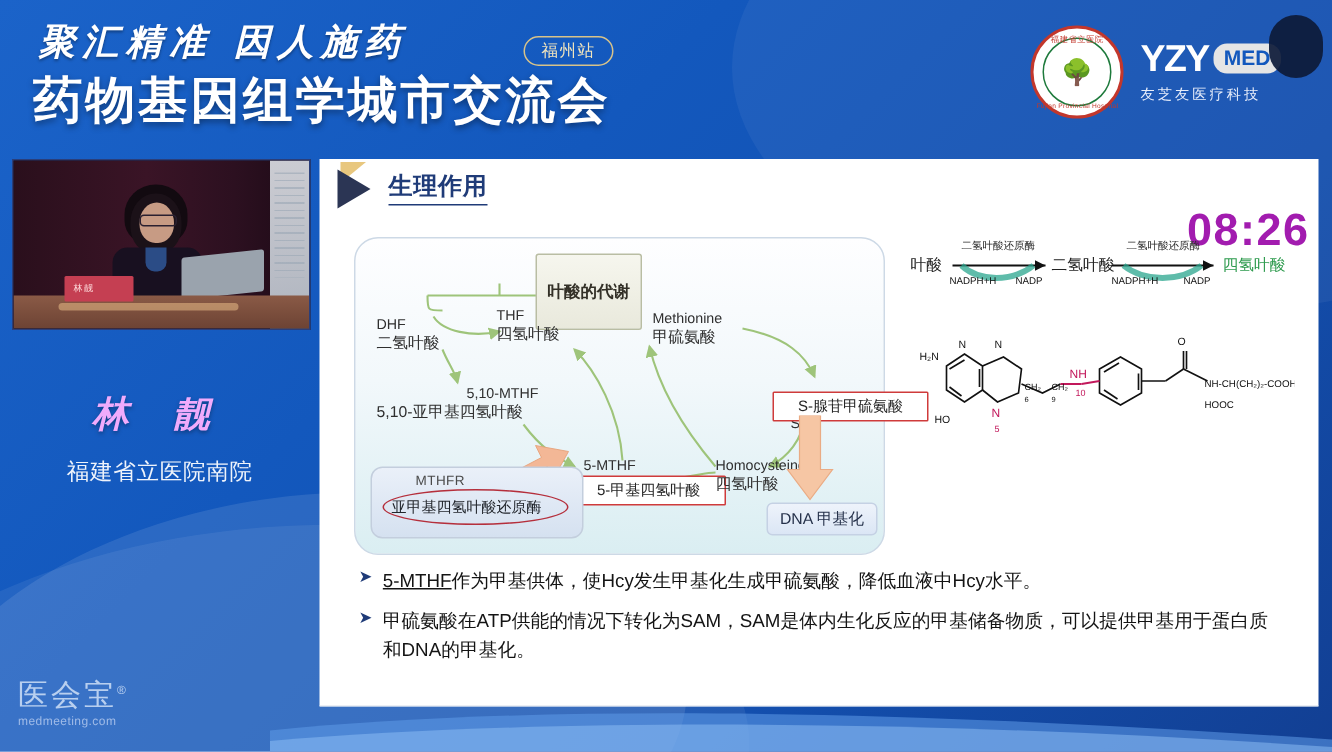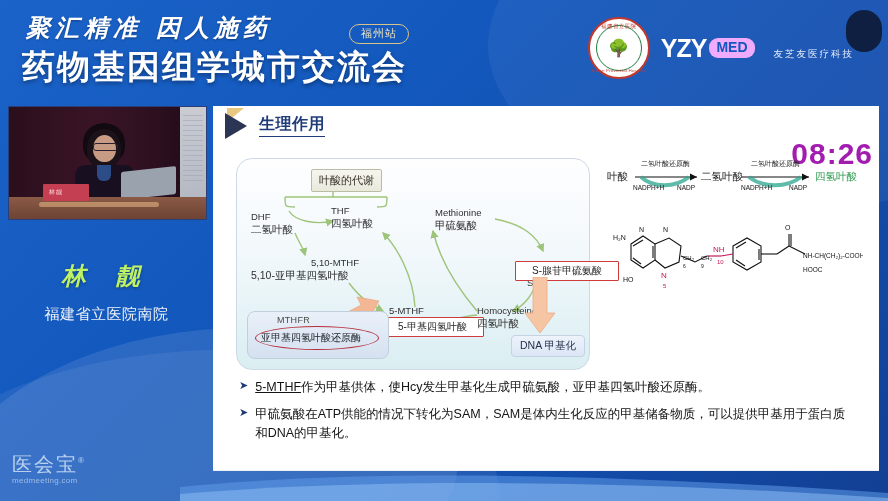--- a/index.html
+++ b/index.html
@@ -76,28 +76,28 @@
   }
   .seal-tree{font-size:17px;line-height:1;color:#1e7a3c;}
   .seal-top{
     position:absolute;top:4px;left:0;right:0;text-align:center;
     font-size:5.5px;color:#c2372c;letter-spacing:.4px;
   }
   .seal-bot{
     position:absolute;bottom:4px;left:0;right:0;text-align:center;
     font-size:4.4px;color:#c2372c;letter-spacing:.2px;
   }
-  .yzy{display:flex;flex-direction:row;align-items:flex-end;gap:19px;}
+  .yzy{display:flex;flex-direction:column;align-items:flex-start;gap:5px;}
   .yzy-row{display:flex;align-items:center;gap:3px;}
   .yzy-y{
     font-size:25px;font-weight:bold;color:#ffffff;letter-spacing:-1px;
     font-family:"Liberation Sans",sans-serif;line-height:1;
   }
   .yzy-med{
-    background:#f0abfc;color:#1358bd;font-weight:bold;font-size:14px;
+    background:#e5e5e5;color:#1358bd;font-weight:bold;font-size:14px;
     padding:1px 7px;border-radius:9px;line-height:1.25;
   }
   .yzy-cn{font-size:9.5px;color:#e8eefb;letter-spacing:2px;}
 
   
   .right-notch{
     position:absolute;right:-14px;top:10px;width:36px;height:42px;
     background:#0d1a38;border-radius:20px;opacity:.92;
   }
 
@@ -119,21 +119,21 @@
   .v-laptop{position:absolute;left:112px;top:62px;width:55px;height:28px;background:#9aa3ad;transform:skewY(-6deg);border-radius:2px;}
   .v-desk{position:absolute;left:0;bottom:0;width:100%;height:22px;background:linear-gradient(180deg,#8a5a46,#6d4334);}
   .v-desk-hl{position:absolute;left:30px;bottom:12px;width:120px;height:5px;background:rgba(255,210,150,.45);border-radius:3px;}
   .v-nameplate{position:absolute;left:34px;bottom:18px;width:46px;height:17px;background:#c53f52;border-radius:1px;}
   .v-nameplate-txt{position:absolute;left:40px;bottom:22px;font-size:6px;color:#ffdede;letter-spacing:1px;}
 
   .speaker-name{
     position:absolute;left:0;top:260px;width:213px;text-align:center;
     font-family:"Liberation Serif","DejaVu Serif",serif;
     font-style:italic;font-weight:bold;
-    font-size:24px;color:#bef264;letter-spacing:12px;
+    font-size:24px;color:#f0abfc;letter-spacing:12px;
     text-shadow:0 1px 3px rgba(0,0,0,.35);
   }
   .speaker-org{
     position:absolute;left:0;top:305px;width:213px;text-align:center;
     font-size:15px;color:#eef3fb;letter-spacing:.5px;
   }
 
   .watermark{position:absolute;left:12px;bottom:16px;}
   .wm-cn{font-size:20px;color:#cfe0f7;letter-spacing:2px;line-height:1;opacity:.85;}
   .wm-cn sup{font-size:8px;vertical-align:super;}
@@ -171,22 +171,22 @@
 
   
   .meta-panel{
     position:absolute;left:23px;top:52px;width:352px;height:210px;
     border:1.3px solid #cdd9e6;border-radius:16px;
     background:linear-gradient(180deg,#fefeff 0%,#f2f8fb 45%,#daeef2 100%);
   }
   .mbox{
     position:absolute;border:1.2px solid #b9bda3;border-radius:2px;
     background:linear-gradient(180deg,#f6f6ee,#e9e9dc);
-    font-size:11px;font-weight:normal;color:#333027;
-    padding:3px 7px;white-space:nowrap;
+    font-size:11px;font-weight:bold;color:#333027;
+    padding:17px 7px;white-space:nowrap;margin-left:46px;
   }
   .lbl{position:absolute;white-space:nowrap;color:#2f2f2f;line-height:1.25;}
   .lbl .en{font-size:9.5px;display:block;}
   .lbl .cn{font-size:10.5px;display:block;}
   .redbox{
     position:absolute;border:1.2px solid #cf3b3b;background:#ffffff;
     font-size:10px;color:#262626;padding:2px 16px;white-space:nowrap;border-radius:1px;
   }
   .bluebox{
     position:absolute;border:1px solid #c5d1e4;border-radius:4px;
@@ -448,21 +448,21 @@
         <text x="172" y="14" font-size="7" fill="#111" font-family="Liberation Sans, sans-serif">O</text>
         <text x="190" y="42" font-size="6.5" fill="#111" font-family="Liberation Sans, sans-serif">NH-CH(CH₂)₂-COOH</text>
         <text x="190" y="56" font-size="6.5" fill="#111" font-family="Liberation Sans, sans-serif">HOOC</text>
       </svg>
 
     </div>
 
     <div class="bullets">
       <div class="bullet">
         <span class="b-mark">➤</span>
-        <span class="b-text"><span class="ul">5-MTHF</span><span>作为甲基供体，使Hcy发生甲基化生成甲硫氨酸，亚甲基四氢叶酸还原酶。</span></span>
+        <span class="b-text"><span class="ul">5-MTHF</span><span>作为甲基供体，使Hcy发生甲基化生成甲硫氨酸，降低血液中Hcy水平。</span></span>
       </div>
       <div class="bullet">
         <span class="b-mark">➤</span>
         <span class="b-text"><span>甲硫氨酸在ATP供能的情况下转化为SAM，SAM是体内生化反应的甲基储备物质，可以提供甲基用于蛋白质和DNA的甲基化。</span></span>
       </div>
     </div>
 
     <div class="slide-footer"></div>
   </div>
 

